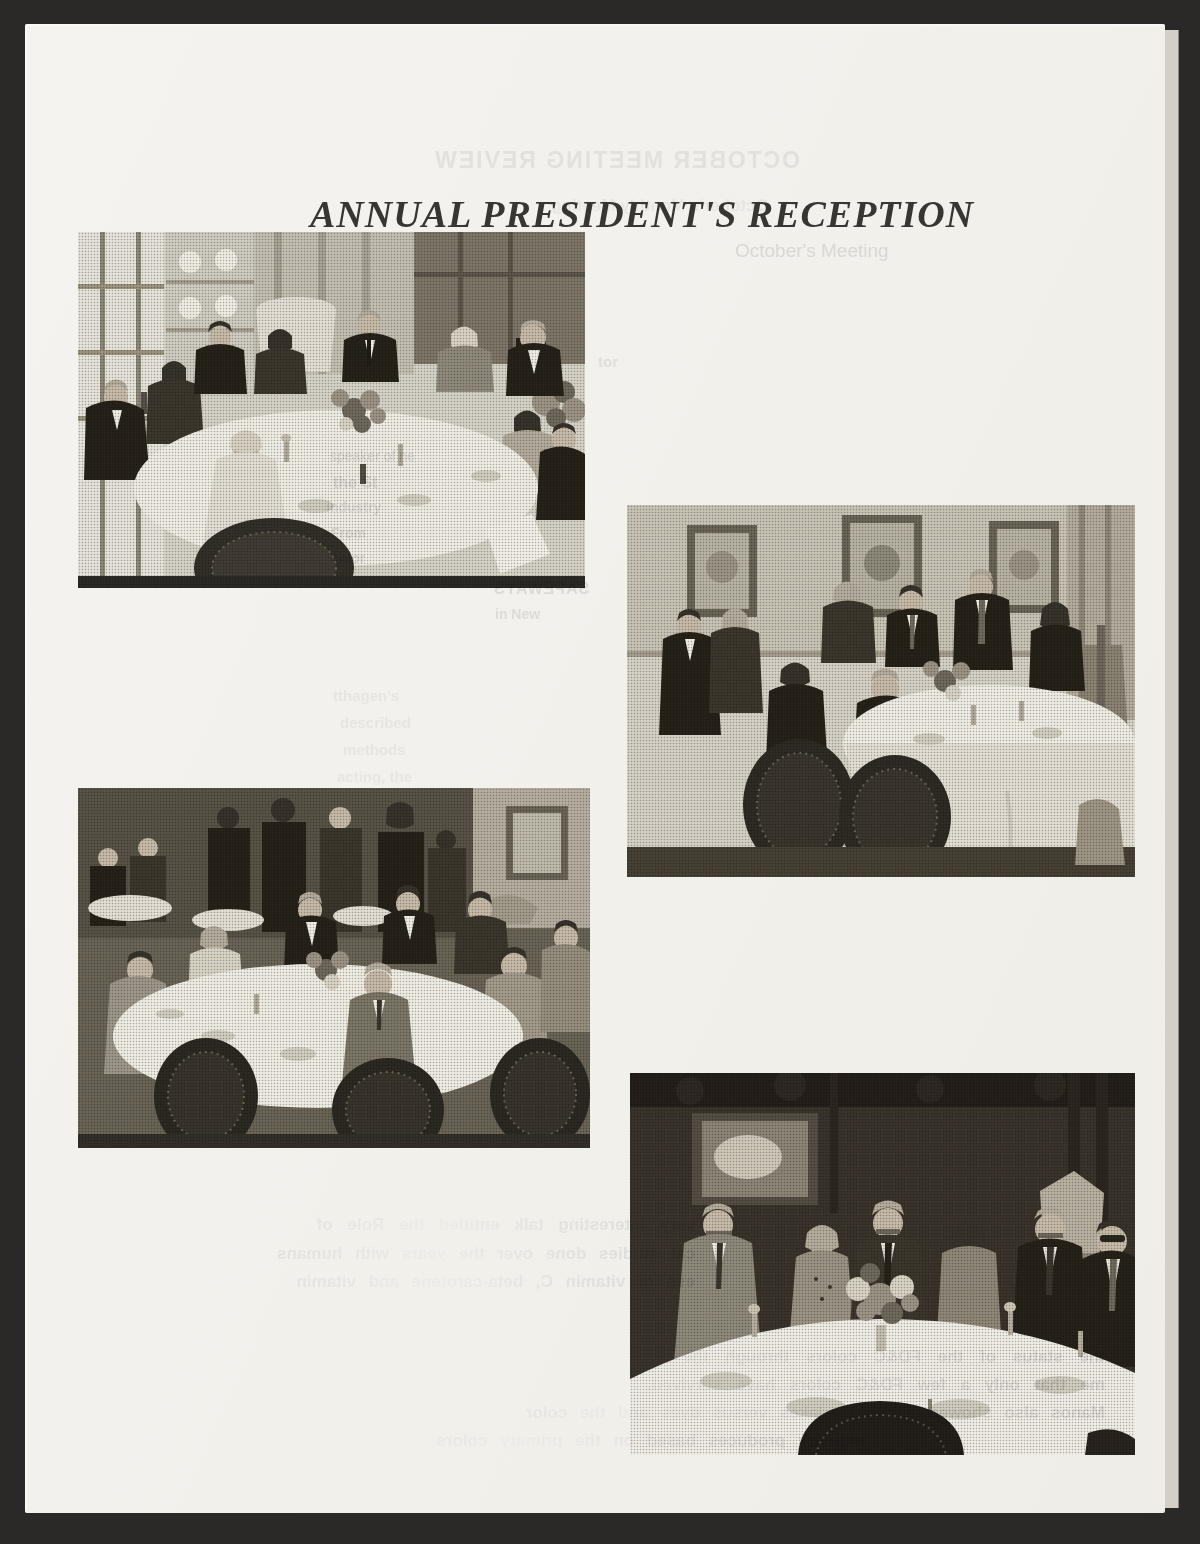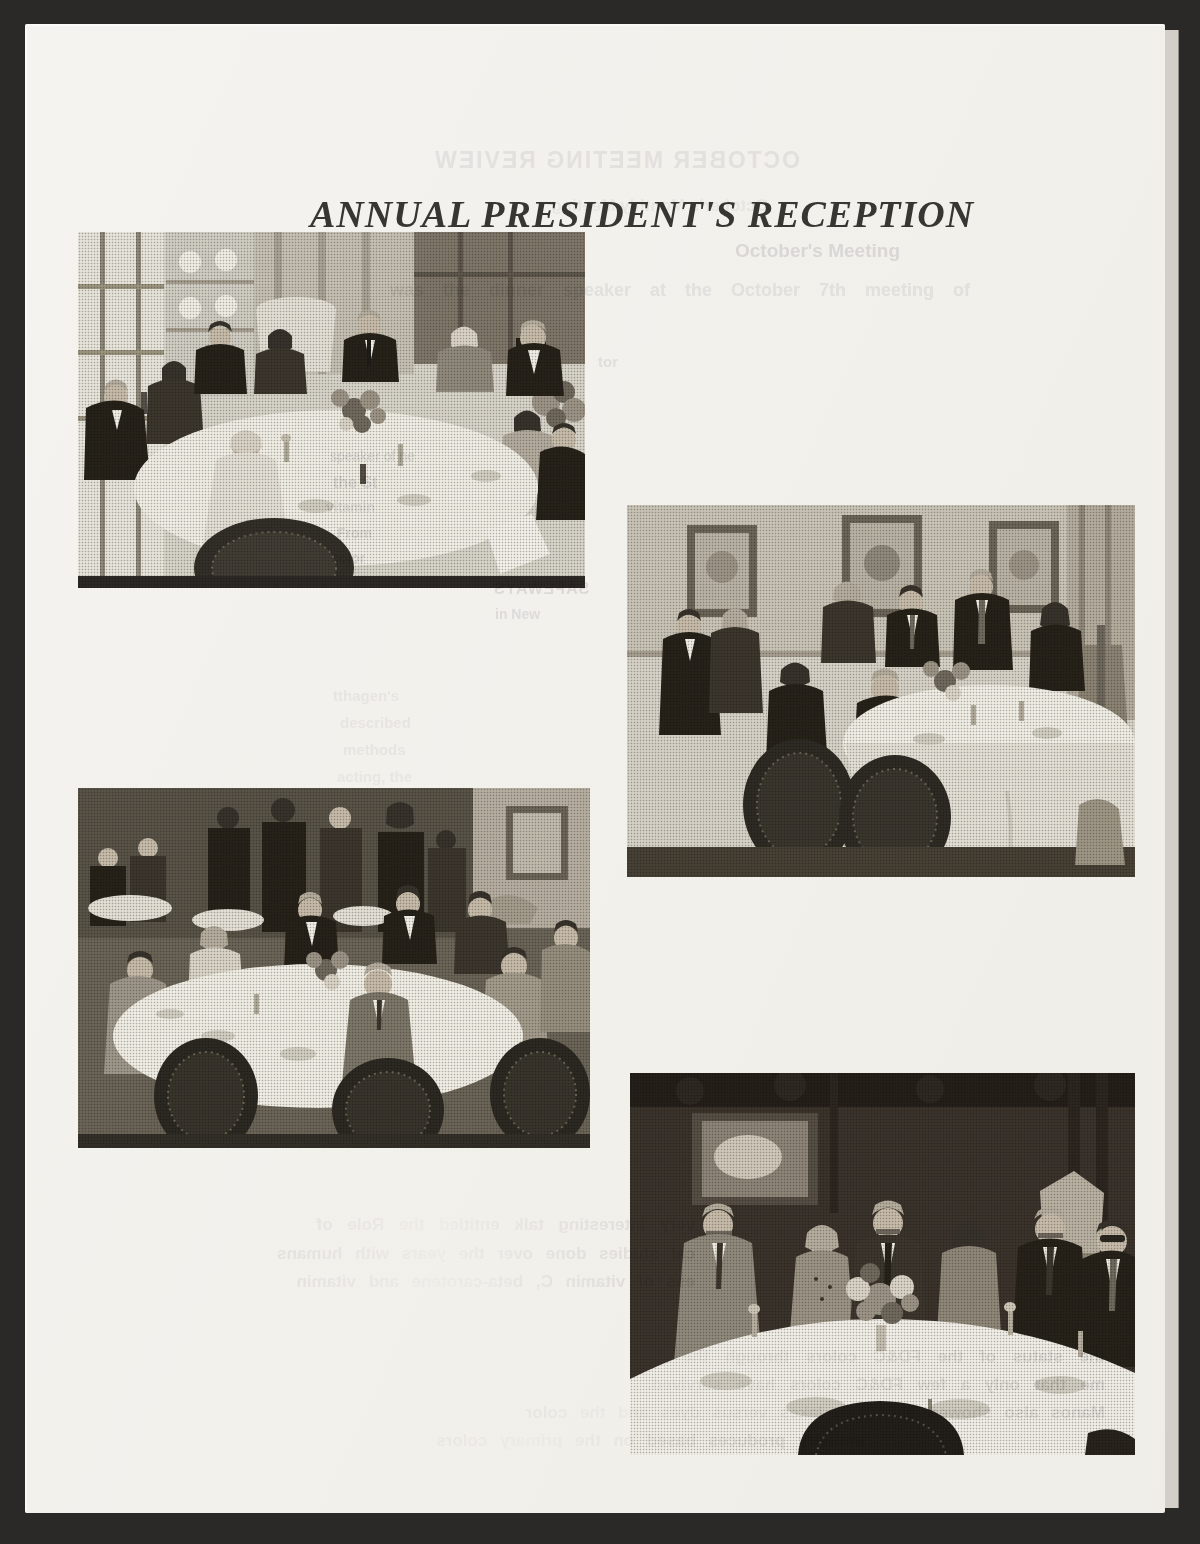--- a/index.html
+++ b/index.html
@@ -380,27 +380,26 @@
 
         <path d="M168,382 Q172,330 250,328 Q330,330 334,382 Z" fill="#221e19"></path>
         <path d="M186,382 Q194,344 250,342 Q308,344 316,382" fill="none" stroke="#5a5348" stroke-width="2" stroke-dasharray="2 4"></path>
         <path d="M458,360 q26,-10 47,6 l0,16 h-50 z" fill="#28231d"></path>
       </svg>
     </div>
 
     <div class="ghost-layer" id="ghost-layer">
         <div class="ghost mir" style="left: 425px; top: 124px; width: 350px; font-size: 23px; font-weight: 700; opacity: 0.2; text-align: center; letter-spacing: 2px;">OCTOBER MEETING REVIEW</div>
         <div class="ghost mir" style="left: 495px; top: 173px; width: 280px; font-size: 17px; font-weight: 700; opacity: 0.13; text-align: center;">October's Monthly Meeting</div>
-        <div class="ghost" style="left: 710px; top: 217px; width: 210px; font-size: 19px; font-weight: 700; opacity: 0.3;">October's Meeting</div>
-        <div class="ghost" style="left: 275px; top: 257px; width: 760px; font-size: 18px; font-weight: 700; opacity: 0.2; text-align: center; word-spacing: 14px;">was the dinner speaker at the October 7th meeting of</div>
+        <div class="ghost" style="left: 710px; top: 217px; width: 210px; font-size: 19px; font-weight: 400; opacity: 0.3;">October's Meeting</div>
         <div class="ghost" style="left: 573px; top: 330px; font-size: 15px; font-weight: 700; opacity: 0.22;">tor</div>
         <div class="ghost" style="left: 305px; top: 425px; font-size: 14px; font-weight: 400; opacity: 0.3;">speaker of ne</div>
         <div class="ghost" style="left: 308px; top: 450px; font-size: 16px; font-weight: 700; opacity: 0.28;">the St</div>
-        <div class="ghost" style="left: 301px; top: 476px; font-size: 14px; font-weight: 700; opacity: 0.24;">vitamin</div>
-        <div class="ghost" style="left: 306px; top: 502px; font-size: 14px; font-weight: 700; opacity: 0.26; margin-left: 6px;">From</div>
+        <div class="ghost" style="left: 301px; top: 476px; font-size: 14px; font-weight: 700; opacity: 0.24;">industry</div>
+        <div class="ghost" style="left: 306px; top: 502px; font-size: 14px; font-weight: 700; opacity: 0.26;">From</div>
         <div class="ghost" style="left: 306px; top: 527px; font-size: 14px; font-weight: 700; opacity: 0.26;">color</div>
         <div class="ghost mir" style="left: 468px; top: 556px; font-size: 16px; font-weight: 700; opacity: 0.28; letter-spacing: 1px;">SAFEWAYS</div>
         <div class="ghost" style="left: 470px; top: 583px; font-size: 14px; font-weight: 700; opacity: 0.26;">in New</div>
         <div class="ghost" style="left: 308px; top: 664px; font-size: 15px; font-weight: 700; opacity: 0.14;">tthagen's</div>
         <div class="ghost" style="left: 315px; top: 691px; font-size: 15px; font-weight: 700; opacity: 0.14;">described</div>
         <div class="ghost" style="left: 318px; top: 718px; font-size: 15px; font-weight: 700; opacity: 0.14;">methods</div>
         <div class="ghost" style="left: 312px; top: 745px; font-size: 15px; font-weight: 700; opacity: 0.13;">acting, the</div>
         <div class="ghost mir fade-mid" style="left: 140px; top: 1192px; width: 530px; font-size: 17px; font-weight: 700; opacity: 0.26; word-spacing: 10px;">very interesting talk entitled the Role of</div>
         <div class="ghost mir fade-mid" style="left: 140px; top: 1221px; width: 530px; font-size: 17px; font-weight: 700; opacity: 0.28; word-spacing: 8px;">cal studies done over the years with humans</div>
         <div class="ghost mir fade-mid" style="left: 140px; top: 1249px; width: 530px; font-size: 17px; font-weight: 700; opacity: 0.27; word-spacing: 8px;">ess of vitamin C, beta-carotene and vitamin</div>

